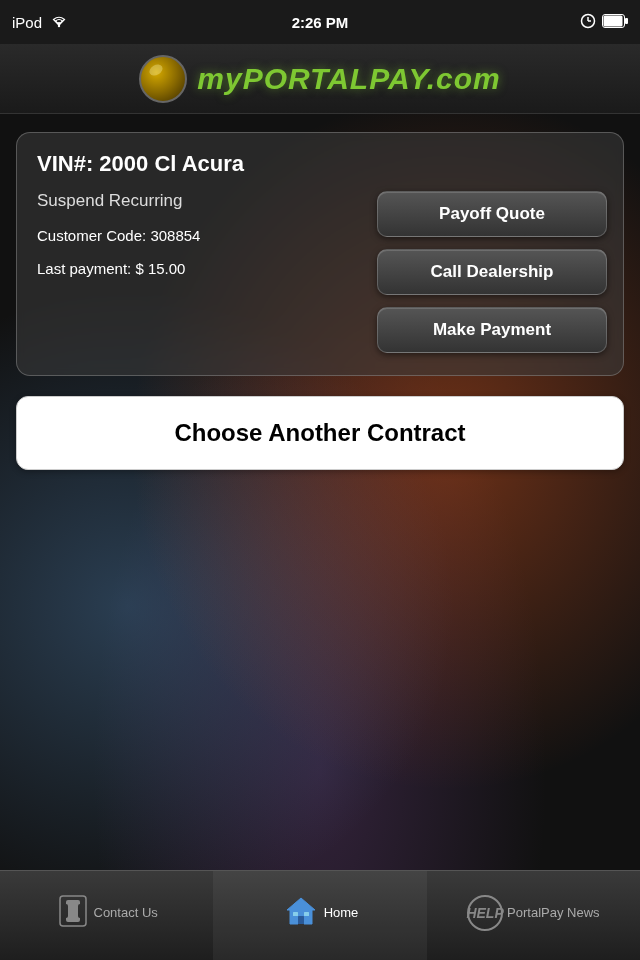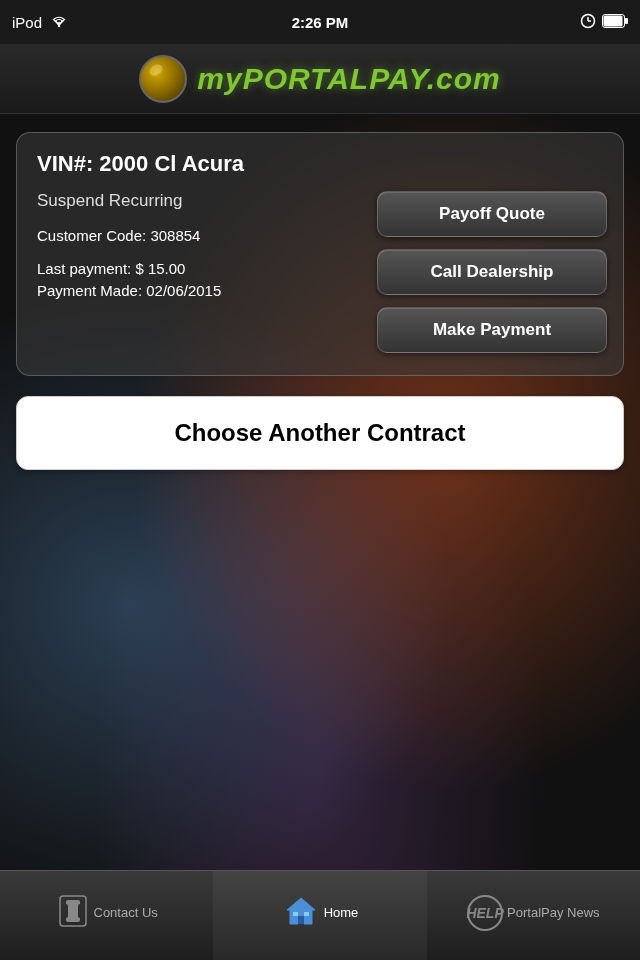--- a/index.html
+++ b/index.html
@@ -303,23 +303,20 @@
     <div class="card-layout">
       <div class="card-left">
         <div class="suspend-text">Suspend Recurring</div>
 
         <div class="info-block">
           <div class="info-line">Customer Code: 308854</div>
           <div style="margin-top:16px;">
             <div class="info-line">
               <span>Last payment</span><span>: $ 15.00</span>
             </div>
-            <div class="info-line">
-              <span>Payment Made</span><span>: 02/06/2015</span>
-            </div>
           </div>
         </div>
       </div>
 
       <div class="card-right">
         <button class="action-btn">Payoff Quote</button>
         <button class="action-btn">Call Dealership</button>
         <button class="action-btn">Make Payment</button>
       </div>
     </div>

